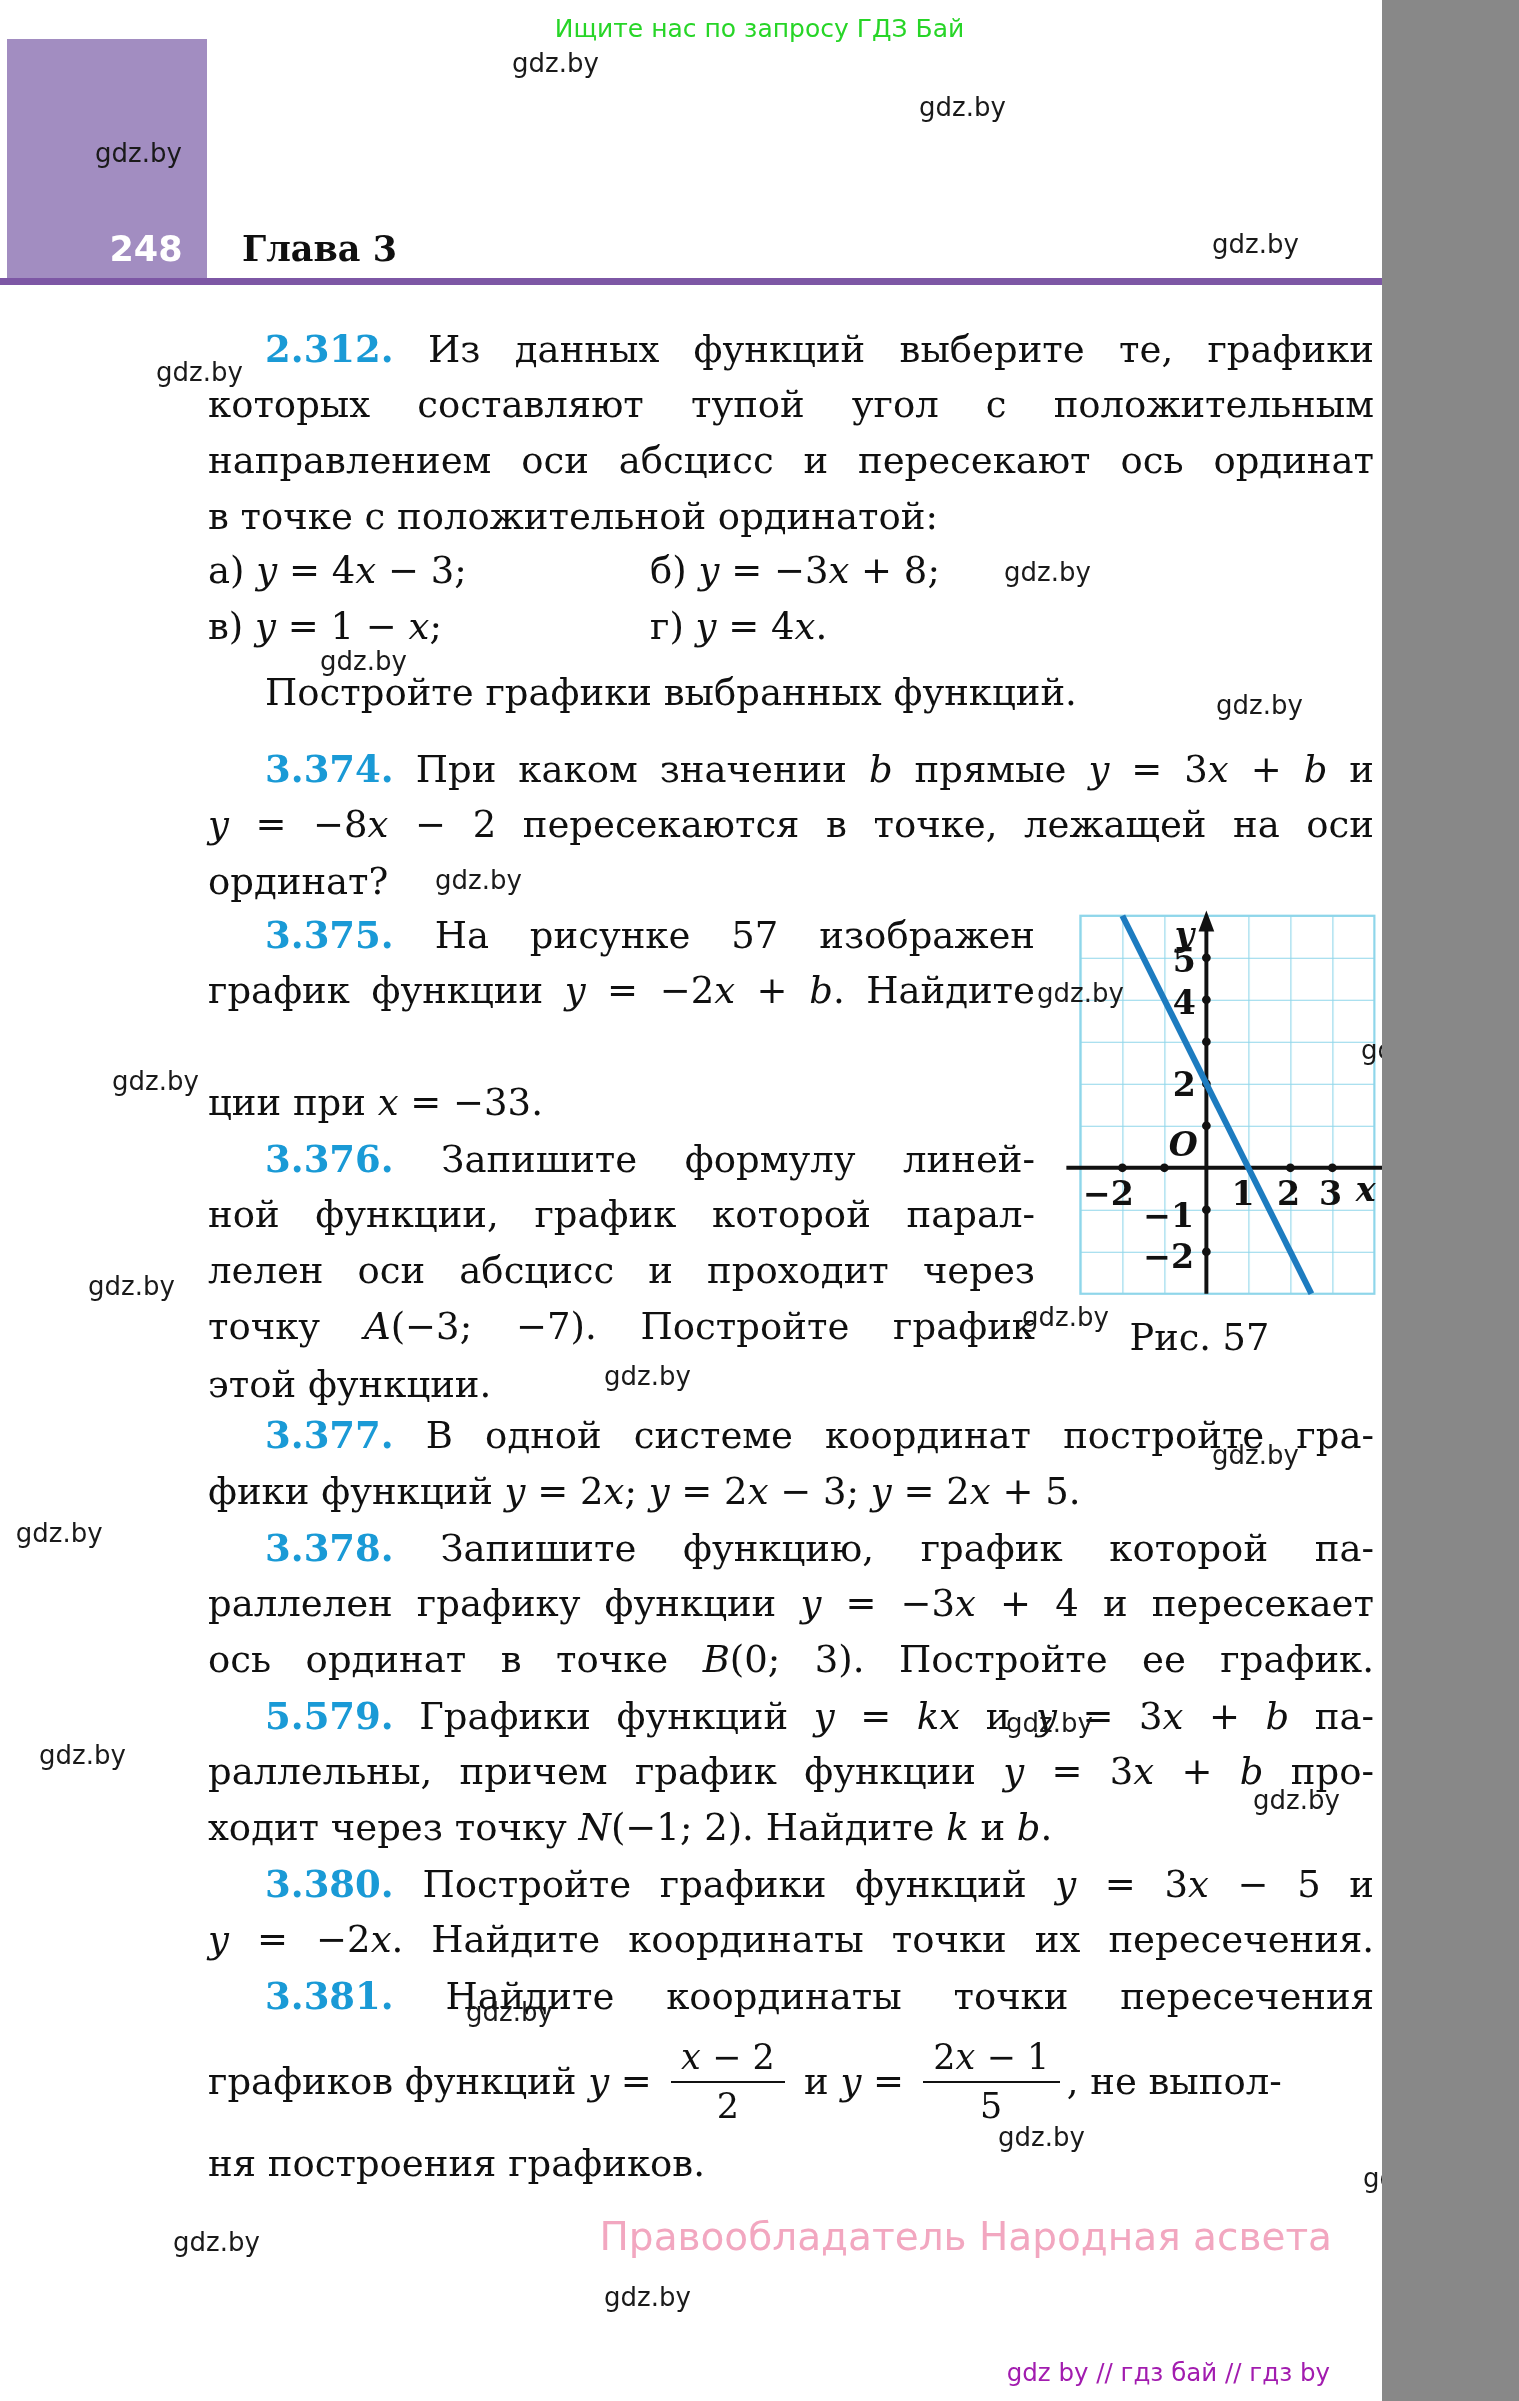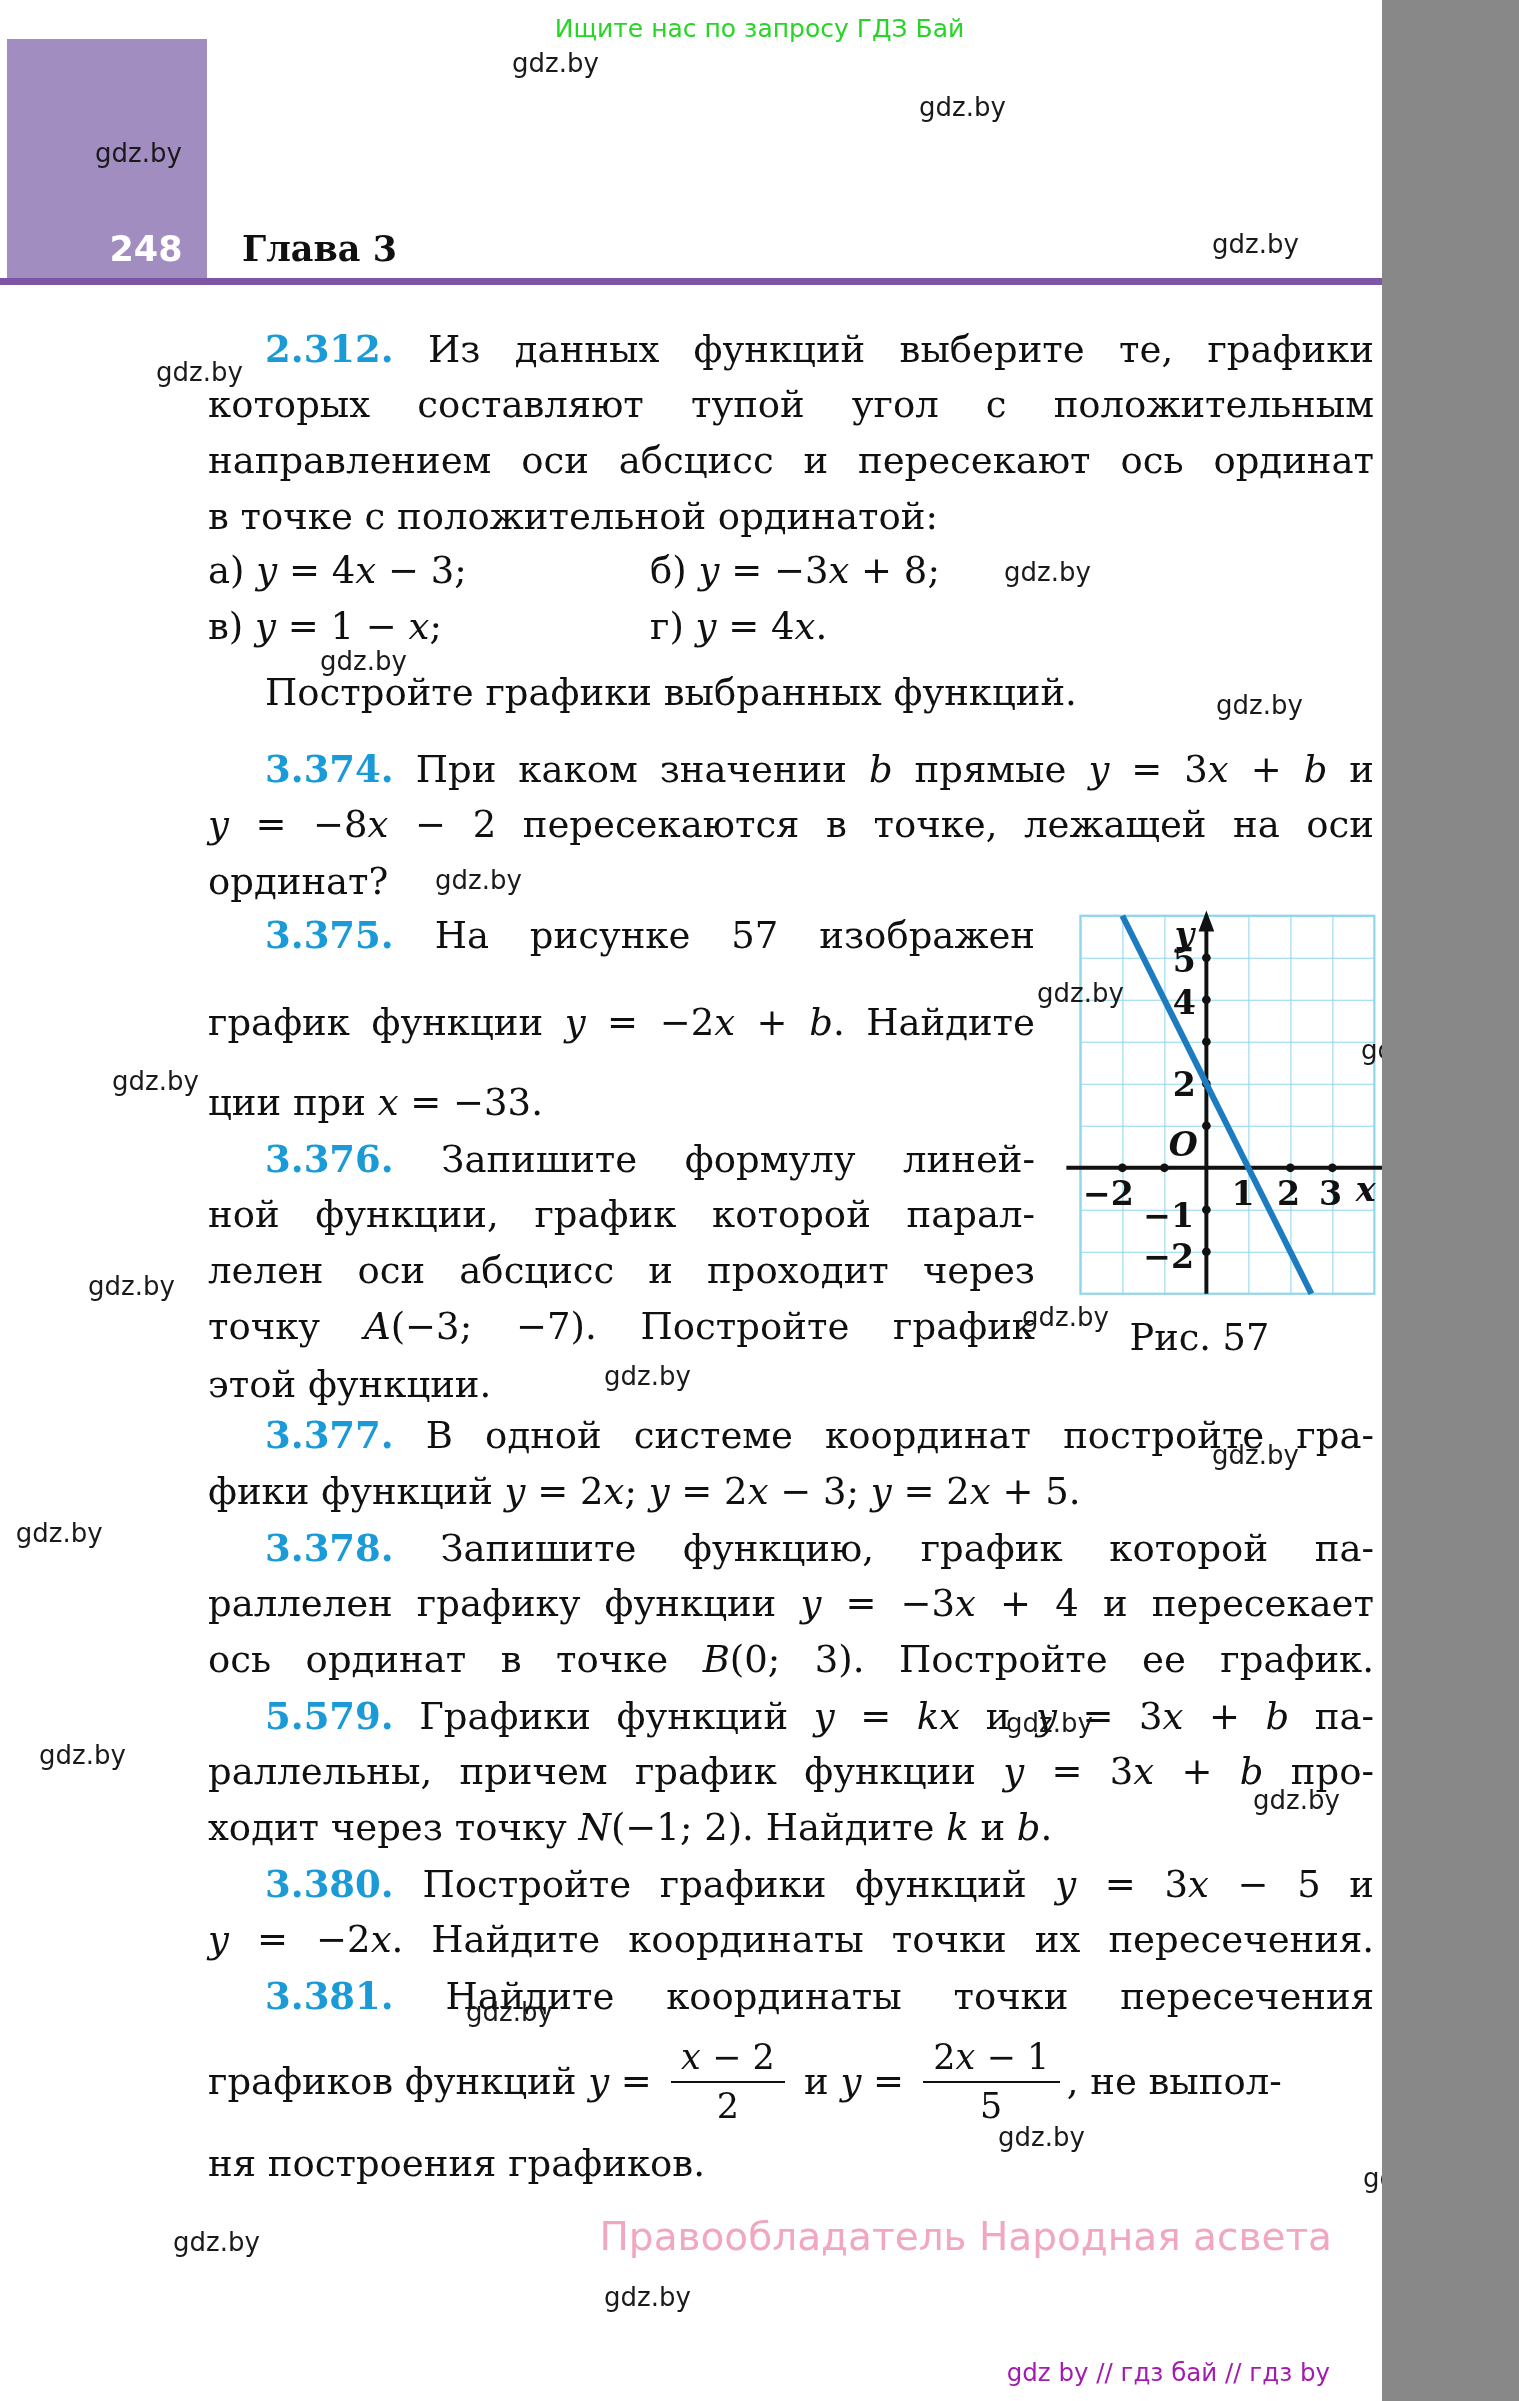--- a/index.html
+++ b/index.html
@@ -58,21 +58,21 @@
       <span class="c1"><span>а) </span><span class="it">y</span><span> = 4</span><span class="it">x</span><span> − 3;</span></span><span><span>б) </span><span class="it">y</span><span> = −3</span><span class="it">x</span><span> + 8;</span></span></div>
   <div class="ln" style="top:604px">
       <span class="c1"><span>в) </span><span class="it">y</span><span> = 1 − </span><span class="it">x</span><span>;</span></span><span><span>г) </span><span class="it">y</span><span> = 4</span><span class="it">x</span><span>.</span></span></div>
   <div class="ln ind" style="top:670px"><span>Постройте графики выбранных функций.</span></div>
 
   <div class="ln jl ind" style="top:746px"><span class="num">3.374.</span><span> При каком значении </span><span class="it">b</span><span> прямые </span><span class="it">y</span><span> = 3</span><span class="it">x</span><span> + </span><span class="it">b</span><span> и</span></div>
   <div class="ln jl" style="top:802px"><span class="it">y</span><span> = −8</span><span class="it">x</span><span> − 2 пересекаются в точке, лежащей на оси</span></div>
   <div class="ln" style="top:859px"><span>ординат?</span></div>
 
   <div class="ln jl ind nw" style="top:912px"><span class="num">3.375.</span><span> На рисунке 57 изображен</span></div>
-  <div class="ln jl nw" style="top:1000px"><span>график функции </span><span class="it">y</span><span> = −2</span><span class="it">x</span><span> + </span><span class="it">b</span><span>. Найдите</span></div>
+  <div class="ln jl nw" style="top:968px"><span>график функции </span><span class="it">y</span><span> = −2</span><span class="it">x</span><span> + </span><span class="it">b</span><span>. Найдите</span></div>
   <div class="ln nw" style="top:1080px"><span>ции при </span><span class="it">x</span><span> = −33.</span></div>
 
   <div class="ln jl ind nw" style="top:1136px"><span class="num">3.376.</span><span> Запишите формулу линей-</span></div>
   <div class="ln jl nw" style="top:1248px"><span>лелен оси абсцисс и проходит через</span></div>
   <div class="ln jl nw" style="top:1192px"><span>ной функции, график которой парал-</span></div>
   <div class="ln jl nw" style="top:1304px"><span>точку </span><span class="it">A</span><span>(−3; −7). Постройте график</span></div>
   <div class="ln nw" style="top:1362px"><span>этой функции.</span></div>
 
   <div class="ln jl ind" style="top:1412px"><span class="num">3.377.</span><span> В одной системе координат постройте гра-</span></div>
   <div class="ln" style="top:1469px"><span>фики функций </span><span class="it">y</span><span> = 2</span><span class="it">x</span><span>; </span><span class="it">y</span><span> = 2</span><span class="it">x</span><span> − 3; </span><span class="it">y</span><span> = 2</span><span class="it">x</span><span> + 5.</span></div>

